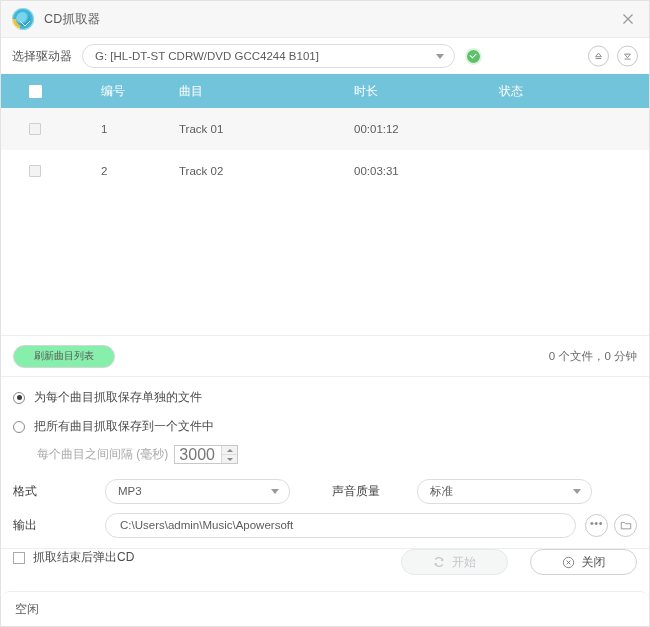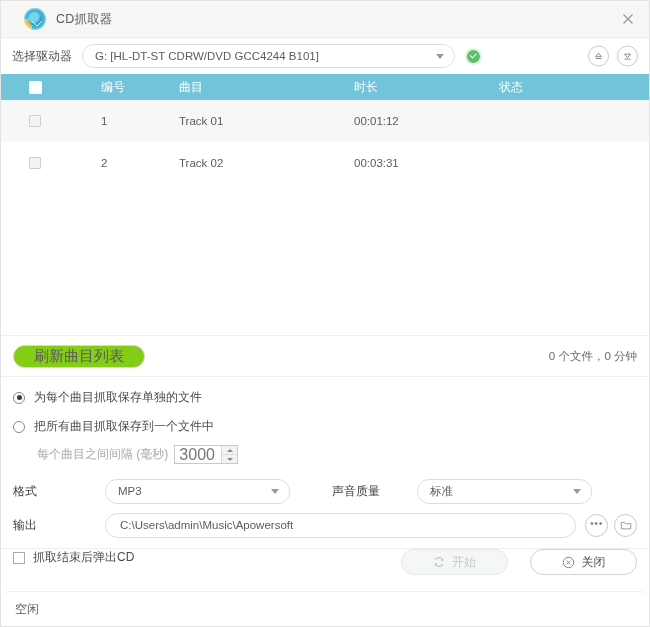--- a/index.html
+++ b/index.html
@@ -28,21 +28,21 @@
   }
 
   
   .titlebar {
     height: 36px;
     min-height: 36px;
     background: #f7f7f7;
     border-bottom: 1px solid #ececec;
     display: flex;
     align-items: center;
-    padding: 0 0 0 23px;
+    padding: 0 0 0 11px;
     position: relative;
   }
   .logo {
     width: 22px;
     height: 22px;
     border-radius: 50%;
     position: relative;
     flex: 0 0 auto;
     background:
       radial-gradient(circle at 50% 50%, #ffffff 0 26%, rgba(255,255,255,0) 27%),
@@ -163,21 +163,21 @@
     display: flex;
     align-items: center;
     justify-content: center;
     cursor: pointer;
     color: #8c8c8c;
   }
   .circ-btn svg { display: block; }
 
   
   .table-head {
-    height: 26px;
+    height: 34px;
     min-height: 26px;
     background: #72c4da;
     display: flex;
     align-items: center;
     color: #ffffff;
     font-size: 12px;
   }
   .table-body {
     flex: 1 1 auto;
     overflow: hidden;
@@ -222,22 +222,22 @@
     align-items: center;
     padding: 0 12px;
     border-bottom: 1px solid #eeeeee;
   }
   .pill-btn {
     box-sizing: border-box;
     height: 23px;
     padding: 0 20px;
     border: 1px solid #d6d6d6;
     border-radius: 12px;
-    background: #84cc16;
-    font-size: 15px;
+    background: #86efac;
+    font-size: 10px;
     color: #5a5a5a;
     display: flex;
     align-items: center;
     cursor: pointer;
     font-family: inherit;
   }
   .counts {
     margin-left: auto;
     font-size: 11.5px;
     color: #6a6a6a;

